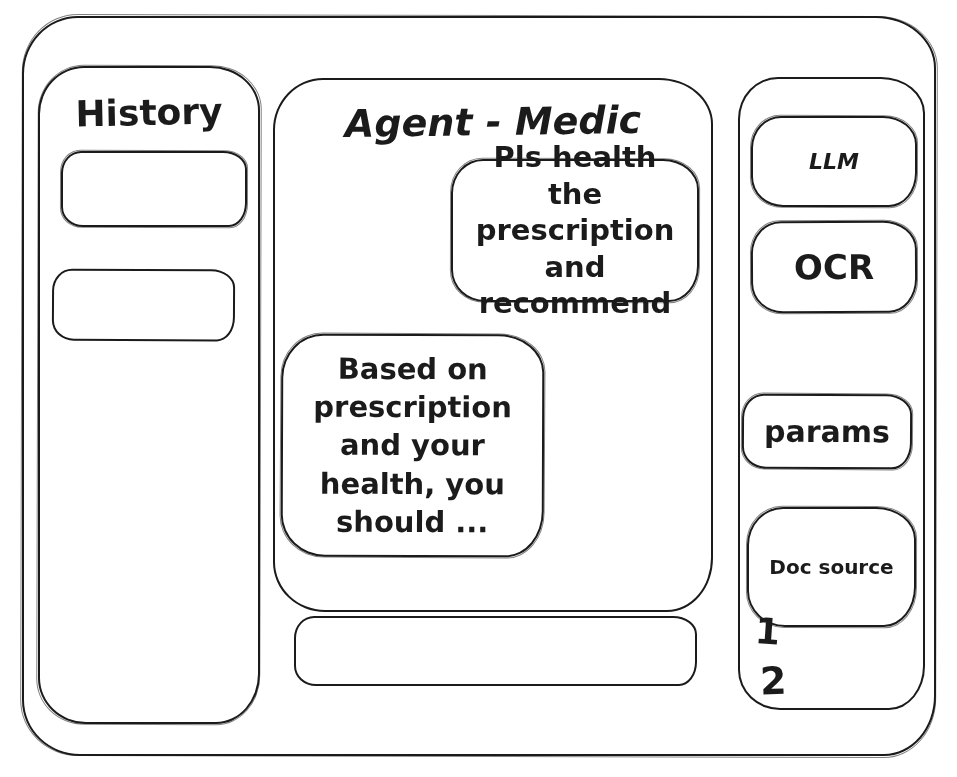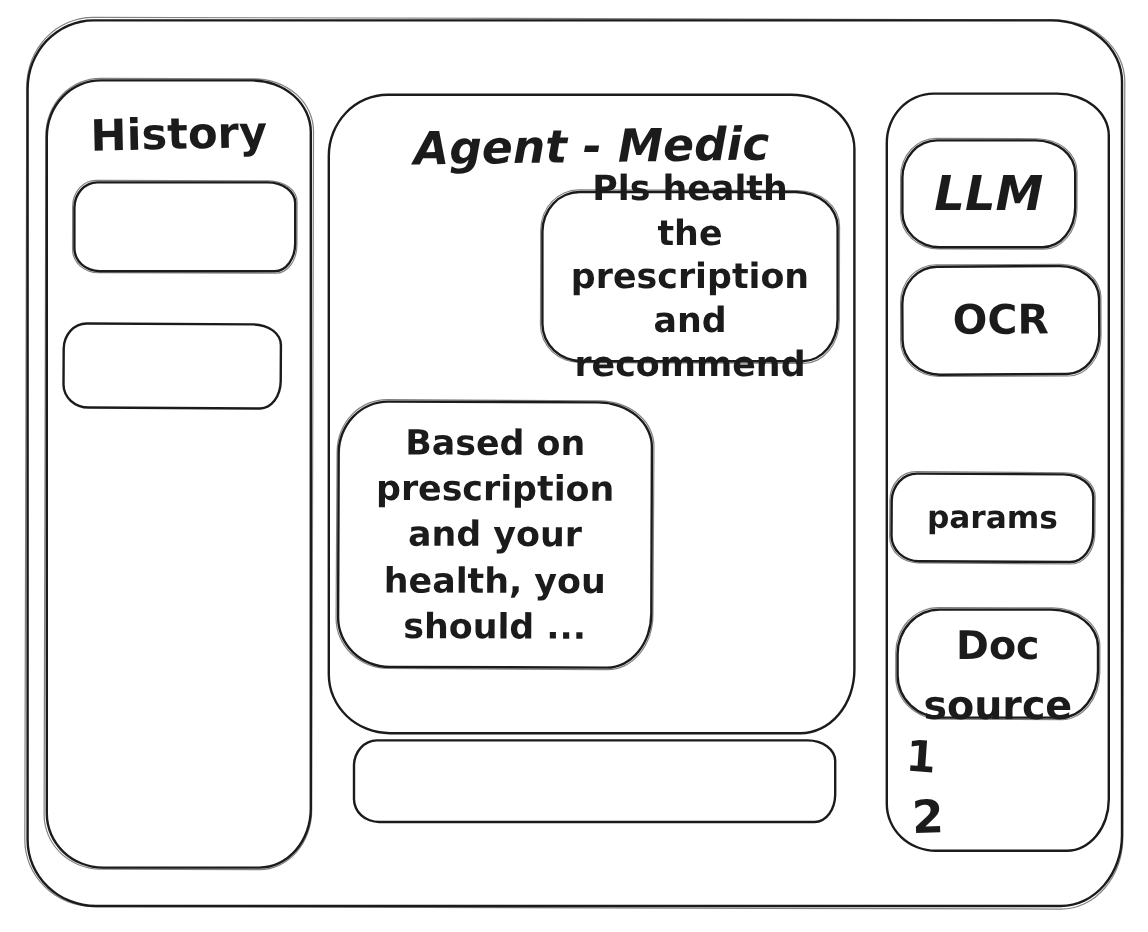--- a/index.html
+++ b/index.html
@@ -90,39 +90,39 @@
   }
   .tool-btn {
     position: absolute;
     border: 2.6px solid #1b1b1b;
     background: #ffffff;
     font-family: inherit; color: #1b1b1b;
     font-weight: 700; text-align: center;
     cursor: pointer;
   }
   .tool-btn.llm {
-    left: 11px; top: 37px; width: 146px; height: 91px;
-    font-size: 40px; font-style: italic;
+    left: 11px; top: 37px; width: 166px; height: 91px;
+    font-size: 22px; font-style: italic;
     border-radius: 30px 34px 28px 32px / 32px 28px 34px 30px;
   }
   .tool-btn.ocr {
     left: 11px; top: 142px; width: 166px; height: 92px;
     font-size: 34px;
     border-radius: 30px 34px 28px 32px / 32px 28px 34px 30px;
     transform: rotate(-0.3deg);
   }
   .tool-btn.params {
     left: 2px; top: 315px; width: 170px; height: 75px;
-    font-size: 26px;
+    font-size: 30px;
     border-radius: 22px 26px 20px 24px / 24px 20px 26px 22px;
     transform: rotate(0.3deg);
   }
   .tool-btn.doc {
-    left: 7px; top: 428px; width: 169px; height: 92px;
-    font-size: 33px; line-height: 1.5;
+    left: 7px; top: 428px; width: 169px; height: 120px;
+    font-size: 20px; line-height: 1.5;
     padding: 4px 14px;
     border-radius: 36px 40px 32px 38px / 38px 32px 40px 36px;
   }
   .doc-num {
     position: absolute; z-index: 3;
     font-weight: 700; cursor: pointer;
   }
   .doc-num.one { left: 15px; top: 532px; font-size: 36px; transform: rotate(4deg); }
   .doc-num.two { left: 20px; top: 580px; font-size: 38px; transform: rotate(-2deg); }
 </style>

